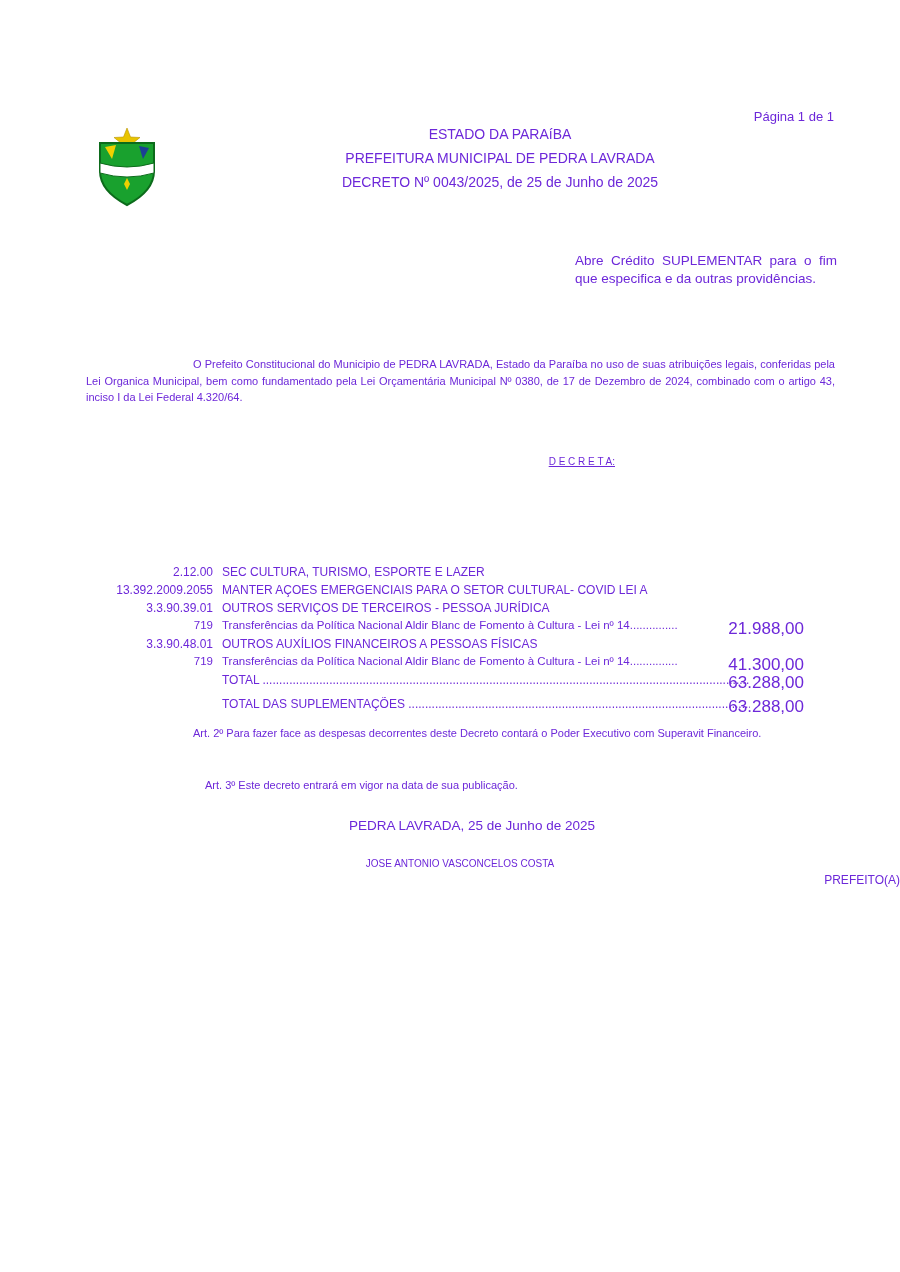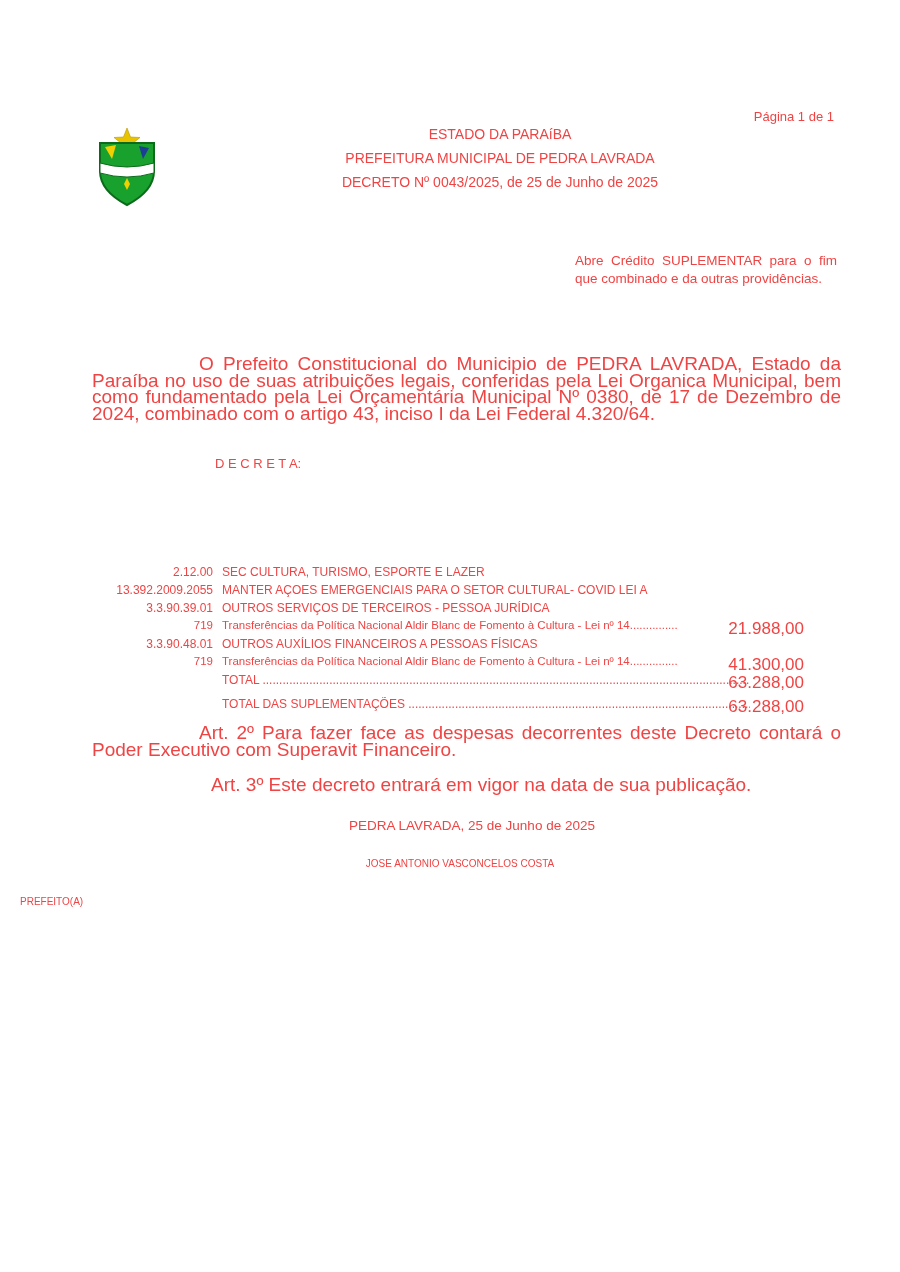--- a/index.html
+++ b/index.html
@@ -1,54 +1,54 @@
 <!DOCTYPE html>
 <html><head>
 <meta charset="utf-8">
 <style>
   html,body{margin:0;padding:0;background:#ffffff;}
   .page{
     position:relative;
     width:900px;height:1272px;
     background:#ffffff;
     font-family:"Liberation Sans","DejaVu Sans",sans-serif;
-    color:#ef4444;
+    color:#6d28d9;
     overflow:hidden;
   }
   .abs{position:absolute;}
 
   .pagination{top:109px;right:66px;font-size:13px;}
 
   .header-block{top:122px;left:100px;width:800px;text-align:center;
     font-size:14px;line-height:24px;}
 
   .logo{top:128px;left:92px;width:70px;height:80px;}
 
   .summary{top:252px;left:575px;width:262px;font-size:13.5px;line-height:17.5px;
     text-align:justify;}
 
-  .para{left:92px;width:749px;font-size:19px;line-height:16.5px;
+  .para{left:86px;width:749px;font-size:11px;line-height:16.5px;
     text-align:justify;}
   .preamble{top:356px;text-indent:107px;}
-  .decreta{top:456px;left:215px;width:400px;font-size:13px;text-align:left;}
+  .decreta{top:456px;left:215px;width:400px;font-size:10px;text-align:right;text-decoration:underline;}
   .art1{top:489px;text-indent:107px;}
   .art2{top:725px;text-indent:107px;}
   .art3{top:777px;text-indent:119px;text-align:left;}
 
   .budget{top:565px;left:86px;width:749px;}
   .brow{position:relative;height:18px;font-size:12px;}
   .brow.small{font-size:11.5px;}
   .brow.gap{margin-top:6px;}
   .bcode{position:absolute;left:0;top:0;width:127px;text-align:right;white-space:nowrap;}
   .bdesc{position:absolute;left:136px;top:0;width:528px;white-space:nowrap;overflow:hidden;}
   .bval{position:absolute;right:31px;top:0;text-align:right;white-space:nowrap;font-size:17px;}
 
   .place-date{top:818px;left:32px;width:880px;text-align:center;font-size:13.5px;}
   .sig-name{top:858px;left:20px;width:880px;text-align:center;font-size:10px;}
-  .sig-title{top:896px;left:20px;width:880px;text-align:left;font-size:10px;}
+  .sig-title{top:873px;left:20px;width:880px;text-align:right;font-size:12px;}
 </style>
 </head>
 <body>
 
 <div class="page">
 
   <div class="abs pagination">Página 1 de 1</div>
 
   <div class="abs header-block">
     <div>ESTADO  DA PARAíBA</div>
@@ -60,21 +60,21 @@
     <svg width="70" height="80" viewBox="0 0 70 80" aria-hidden="true">
       <polygon points="35,0 38.5,9 48,9.5 40.5,15.5 43,25 35,19.5 27,25 29.5,15.5 22,9.5 31.5,9" fill="#e8c400" stroke="#b89400" stroke-width="0.6"></polygon>
       <path d="M8,15 L62,15 L62,43 Q62,63 35,77 Q8,63 8,43 Z" fill="#19a12e" stroke="#0c6b1b" stroke-width="2"></path>
       <polygon points="13,19 24,17 20,31" fill="#f0d000"></polygon>
       <polygon points="47,18 57,20 51,31" fill="#1c3f94"></polygon>
       <path d="M8,35 Q35,43 62,35 L62,45 Q35,53 8,45 Z" fill="#ffffff" stroke="#0c6b1b" stroke-width="1"></path>
       <polygon points="32,56 35,50 38,56 35,62" fill="#f0d000"></polygon>
     </svg>
   </div>
 
-  <div class="abs summary">Abre Crédito SUPLEMENTAR para o fim que combinado e da outras providências.</div>
+  <div class="abs summary">Abre Crédito SUPLEMENTAR para o fim que especifica e da outras providências.</div>
 
   <div class="abs para preamble">O Prefeito Constitucional do Municipio de PEDRA LAVRADA, Estado da Paraíba no uso de suas atribuições legais, conferidas pela Lei Organica Municipal, bem como fundamentado pela Lei Orçamentária Municipal Nº 0380, de 17 de Dezembro de 2024, combinado com o artigo 43, inciso I da Lei Federal 4.320/64.</div>
 
   <div class="abs decreta">D E C R E T A:</div>
 
 
   <div class="abs budget">
     <div class="brow">
       <span class="bcode">2.12.00</span>
       <span class="bdesc">SEC CULTURA, TURISMO, ESPORTE E LAZER</span>

